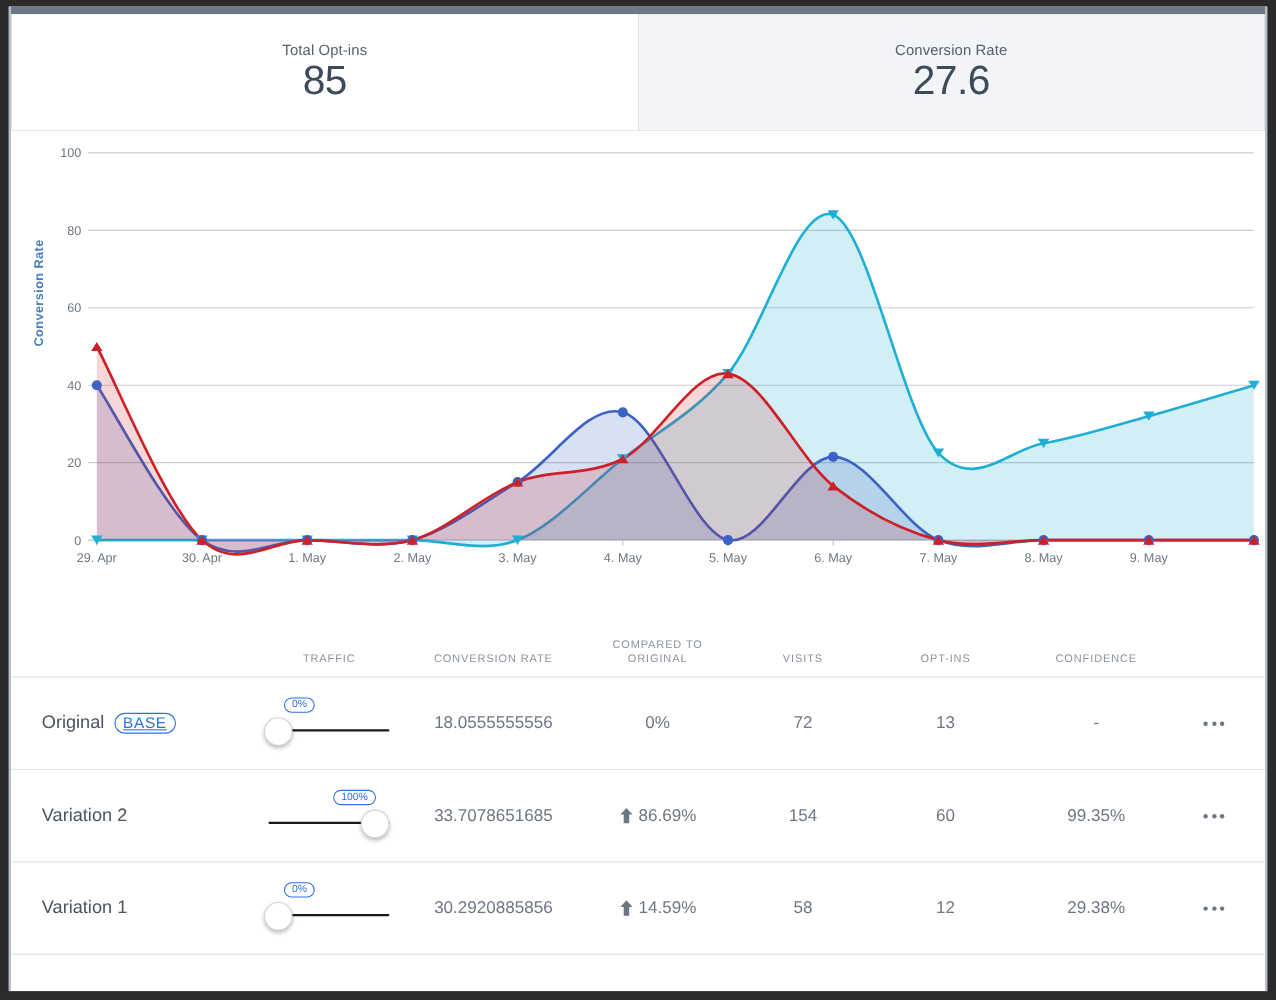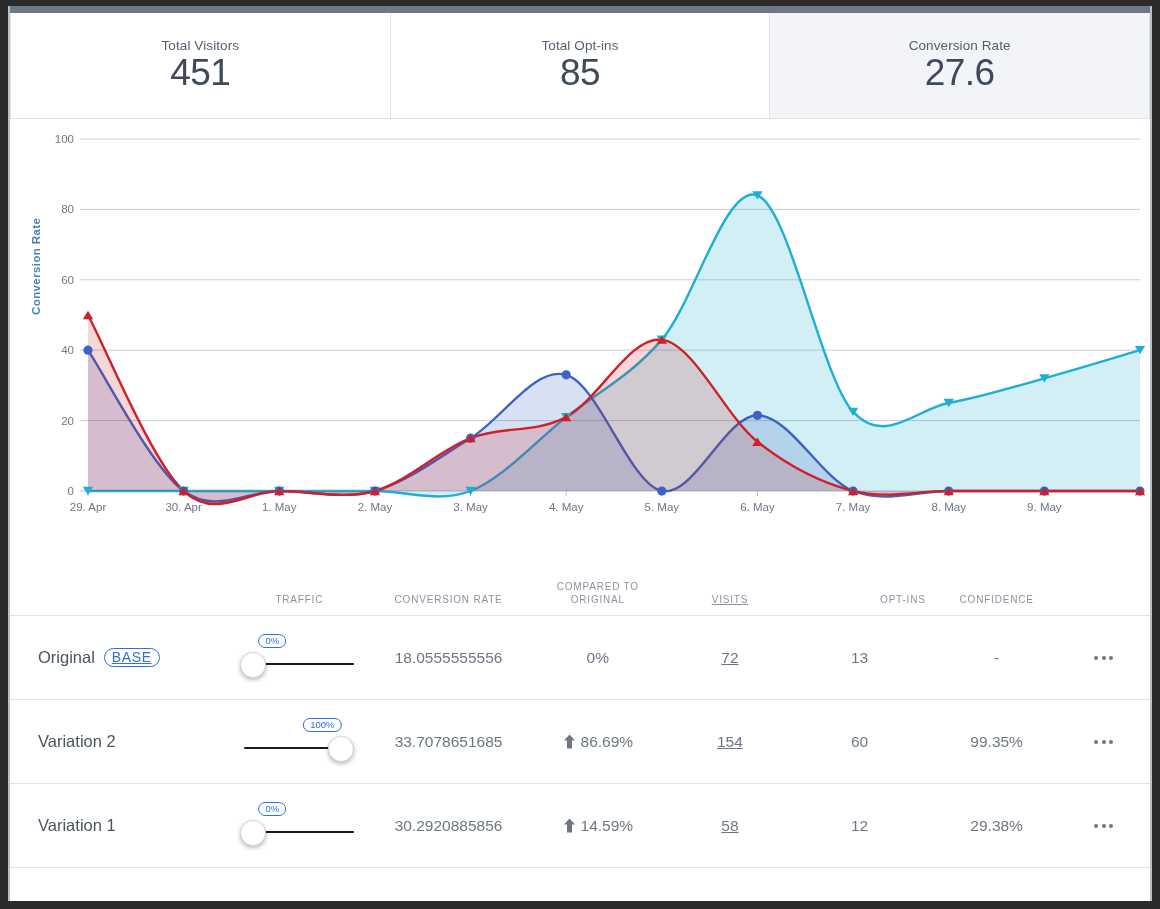--- a/index.html
+++ b/index.html
@@ -99,22 +99,22 @@
     color: #8a929e;
     letter-spacing: .8px;
     text-align: center;
     line-height: 1.28;
   }
 
   .col-name    { width: 215px; text-align: left; padding-left: 18px; }
   .col-traffic { width: 140px; }
   .col-cr      { width: 165px; }
   .col-cmp     { width: 140px; }
-  .col-visits  { width: 130px; text-decoration: underline; }
-  .col-optins  { width: 135px; text-align: right; }
+  .col-visits  { width: 130px; }
+  .col-optins  { width: 135px; }
   .col-conf    { width: 145px; }
   .col-menu    { width: 74px;  }
 
   .data-table {
     border-top: 1px solid #dfe2e8;
   }
   .table-row {
     display: flex;
     align-items: center;
     height: 84px;
@@ -209,24 +209,20 @@
   }
 </style>
 </head>
 <body>
 
 <div class="app-frame">
 
   <div class="top-accent-bar"></div>
 
   <div class="kpi-row">
-    <div class="kpi-card">
-      <div class="kpi-label">Total Visitors</div>
-      <div class="kpi-value">451</div>
-    </div>
     <div class="kpi-card">
       <div class="kpi-label">Total Opt-ins</div>
       <div class="kpi-value">85</div>
     </div>
     <div class="kpi-card selected">
       <div class="kpi-label">Conversion Rate</div>
       <div class="kpi-value">27.6</div>
     </div>
   </div>
 

